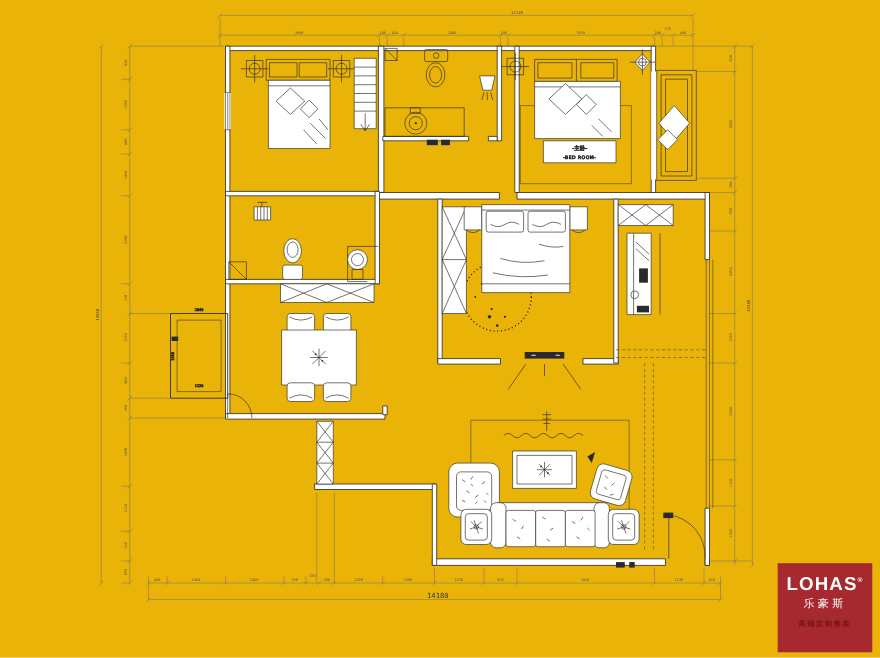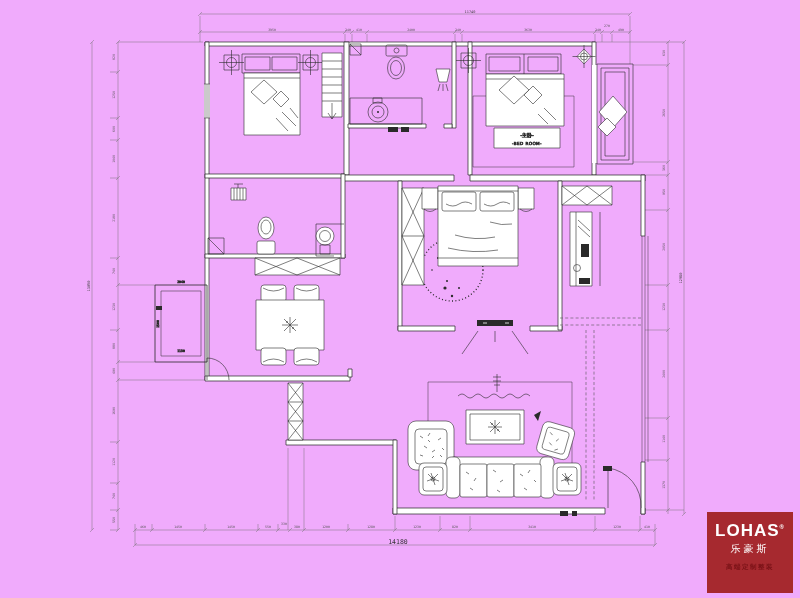--- a/index.html
+++ b/index.html
@@ -1,16 +1,16 @@
 <!DOCTYPE html>
 <html><head>
 <meta charset="utf-8">
 <style>
   html,body{margin:0;padding:0;background:#fff;}
-  .stage{position:relative;width:800px;height:598px;background:#f0abfc;overflow:hidden;
+  .stage{position:relative;width:800px;height:598px;background:#eab308;overflow:hidden;
          font-family:"Liberation Sans",sans-serif;}
   svg{position:absolute;left:0;top:0;}
   svg *{vector-effect:non-scaling-stroke;}
   .w  rect{fill:#fff;stroke:#222;stroke-width:.7;}
   .t  {stroke:#2a2a2a;stroke-width:.6;fill:none;}
   .d  {stroke:#6f6f6f;stroke-width:.45;fill:none;}
   .dash{stroke:#555;stroke-width:.6;fill:none;stroke-dasharray:3 2.2;}
   .dark{fill:#2a2a2a;stroke:none;}
   text.dim{font:3.2px "DejaVu Sans Mono",monospace;fill:#555;text-anchor:middle;}
   text.dimT{font:3.6px "DejaVu Sans Mono",monospace;fill:#444;text-anchor:middle;}

